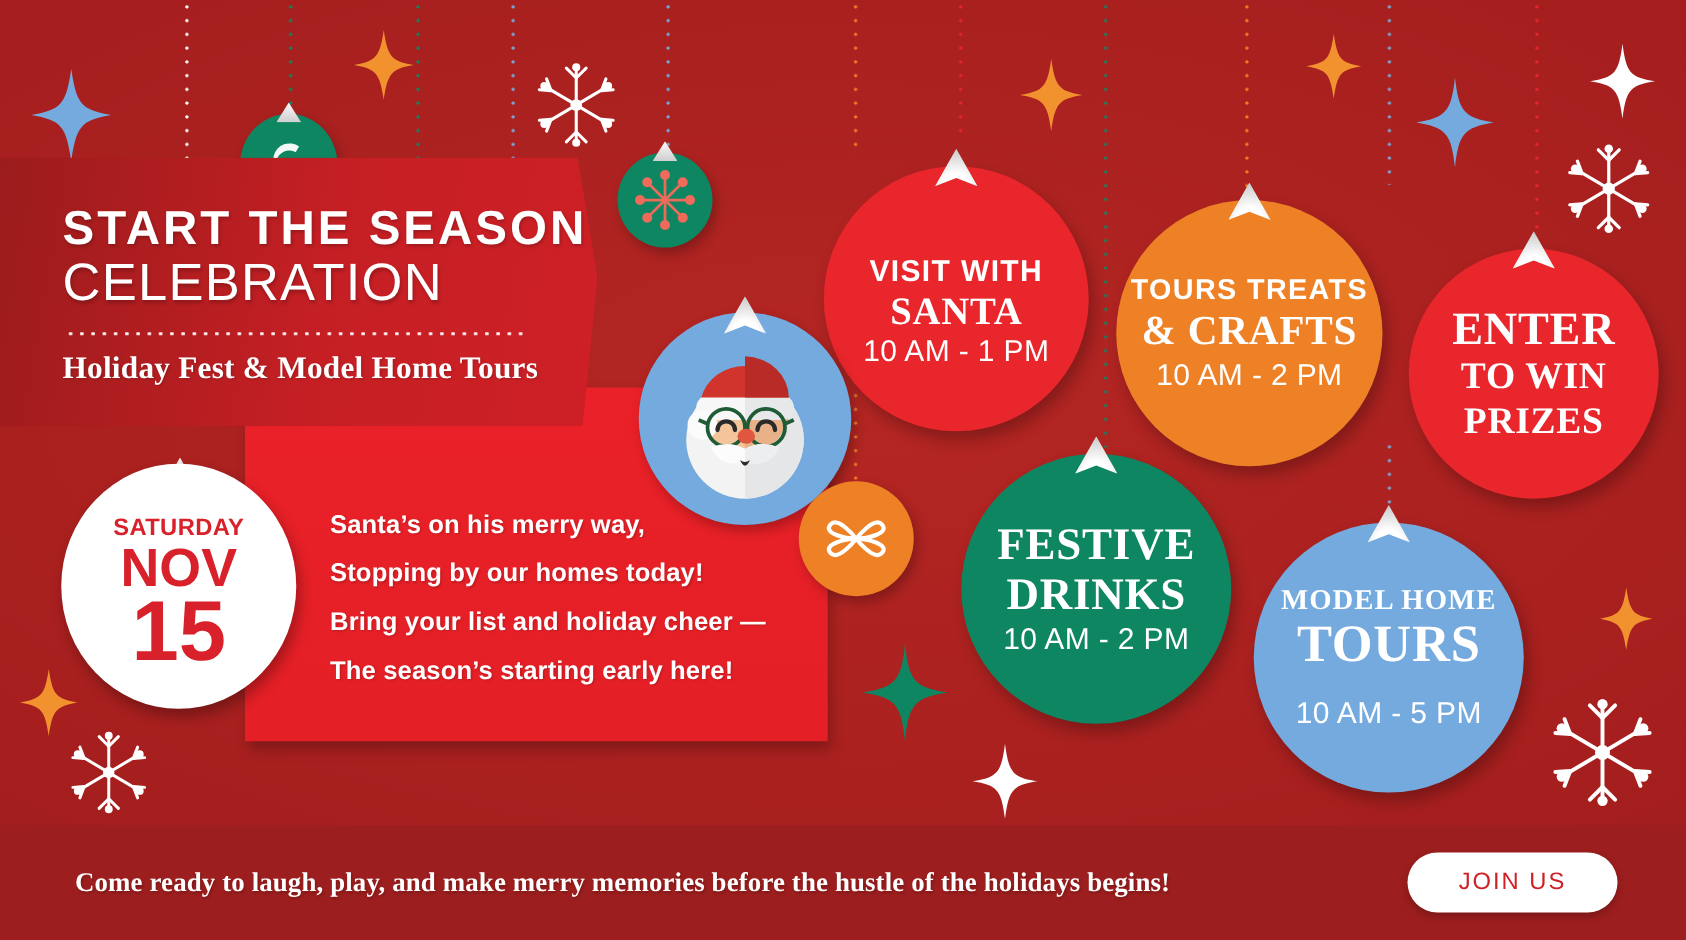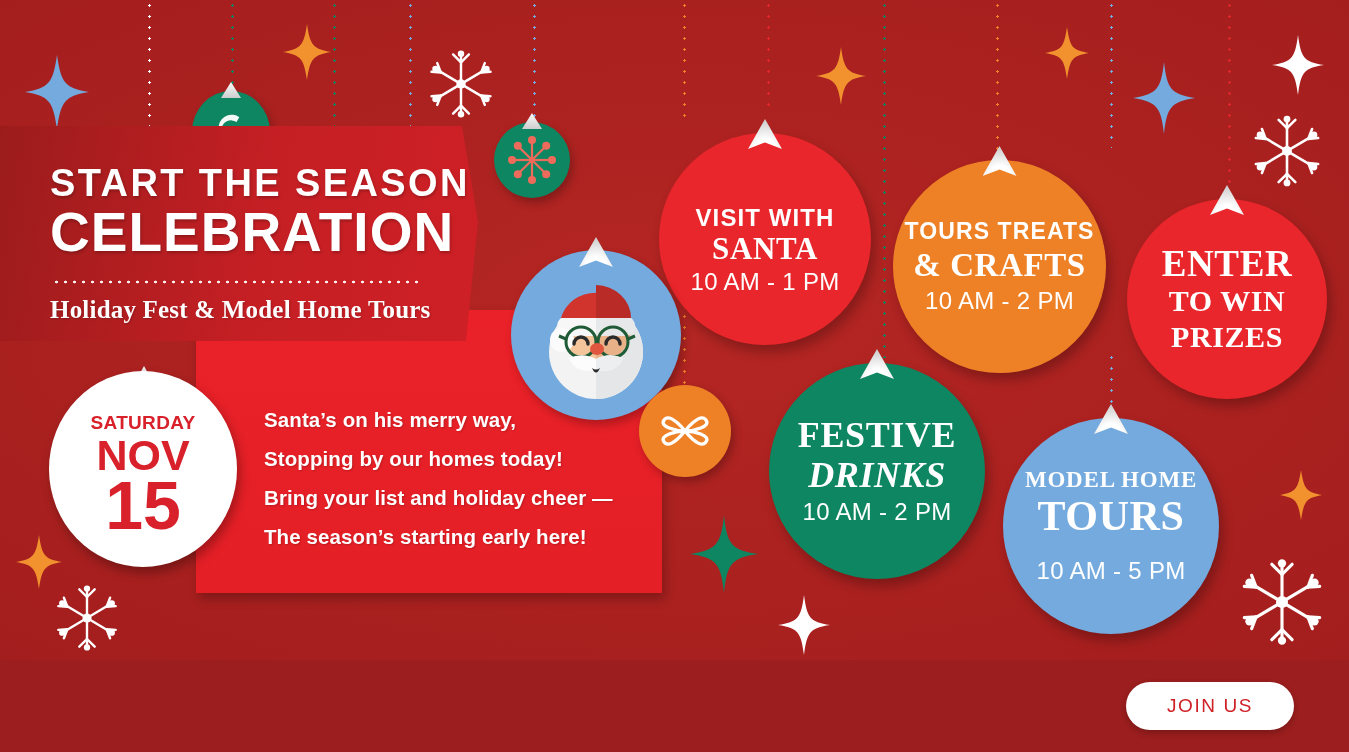--- a/index.html
+++ b/index.html
@@ -41,21 +41,21 @@
     padding:38px 0 0 50px;
     z-index:6;
   }
   .t-line1{
     color:#fff; font-family:"Liberation Sans", sans-serif;
     font-weight:bold; font-size:38px; letter-spacing:2.4px;
     line-height:1; text-shadow:1px 2px 3px rgba(0,0,0,.22);
   }
   .t-line2{
     color:#fff; font-family:"Liberation Sans", sans-serif;
-    font-weight:bold; font-size:55px; letter-spacing:1px;
+    font-weight:normal; font-size:42px; letter-spacing:1px;
     line-height:1.12; text-shadow:1px 2px 3px rgba(0,0,0,.22);
   }
   .dotrule{
     width:368px; height:4px; margin:16px 0 12px 2px;
     background-image:radial-gradient(circle, rgba(255,255,255,.92) 1.3px, transparent 1.6px);
     background-size:9px 4px; background-repeat:repeat-x;
   }
   .t-sub{
     color:#fff; font-family:"Liberation Serif", serif;
     font-weight:bold; font-size:25px; letter-spacing:.2px;
@@ -460,28 +460,29 @@
   <div class="orn" style="left:1127px;top:199px;width:200px;height:200px;background:#E8262B;z-index:5;">
     <div class="cap-top"></div>
     <div class="l2" style="font-size:37px;line-height:1.07;">ENTER</div>
     <div class="l2" style="font-size:30px;line-height:1.18;">TO WIN</div>
     <div class="l2" style="font-size:30px;line-height:1.18;">PRIZES</div>
   </div>
 
   <div class="orn" style="left:769px;top:363px;width:216px;height:216px;background:#0E8661;z-index:5;">
     <div class="cap-top"></div>
     <div class="l2" style="font-size:36px;line-height:1.1;">FESTIVE</div>
-    <div class="l2" style="font-size:36px;line-height:1.12;font-style:italic;">DRINKS</div>
+    <div class="l2" style="font-size:36px;line-height:1.12;">DRINKS</div>
     <div class="l3" style="font-size:24px;margin-top:3px;">10 AM - 2 PM</div>
   </div>
 
   <div class="orn" style="left:1003px;top:418px;width:216px;height:216px;background:#74AADD;z-index:4;">
     <div class="cap-top"></div>
     <div class="l2" style="font-size:23px;letter-spacing:.8px;">MODEL HOME</div>
     <div class="l2" style="font-size:42px;line-height:1.12;">TOURS</div>
     <div class="l3" style="font-size:24px;margin-top:16px;">10 AM - 5 PM</div>
   </div>
 
   <div class="bottom-bar">
+    <div class="bb-text">Come ready to laugh, play, and make merry memories before the hustle of the holidays begins!</div>
     <button class="join-btn">JOIN US</button>
   </div>
 
 </div>
 
 </body></html>

